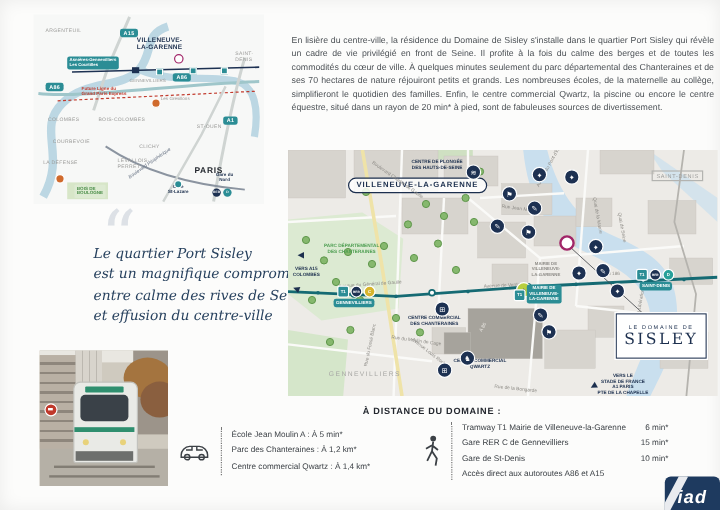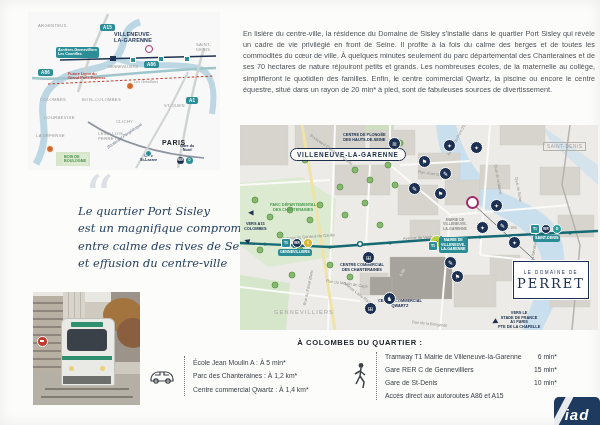--- a/index.html
+++ b/index.html
@@ -338,26 +338,26 @@
           <span class="bnavy">RER</span>
           <span class="bteal">D</span>
         </div>
         <div class="stbox" style="left: 293px; top: 110px;">SAINT-DENIS</div>
       </div>
 
     <div class="marker" style="left:226px;top:71px;"></div>
 
     <div class="sisley">
       <div class="s1">LE DOMAINE DE</div>
-      <div class="s2">PERRET</div>
+      <div class="s2">SISLEY</div>
     </div>
   </div>
 
 
-  <div class="dist-title">À COLOMBES DU QUARTIER :</div>
+  <div class="dist-title">À DISTANCE DU DOMAINE :</div>
 
   <div class="dgroup" style="left:148px;top:356px;height:40px;">
     <svg width="28" height="18" viewBox="0 0 28 18">
       <path d="M3,12 C3,9 6,5 10,5 L18,5 C22,5 25,9 25,12 L25,14 L3,14 Z M7,8 L12,8 L12,5 M16,5 L16,8 L21,8" fill="none" stroke="#3c4146" stroke-width="1.2"></path>
       <circle cx="8" cy="14" r="2.2" fill="none" stroke="#3c4146" stroke-width="1.2"></circle>
       <circle cx="20" cy="14" r="2.2" fill="none" stroke="#3c4146" stroke-width="1.2"></circle>
     </svg>
     <div class="dsep"></div>
     <ul class="dlist" id="car-list" style="list-style:none;margin:0;padding:0;">
         <li>École Jean Moulin A : À 5 min*</li>

